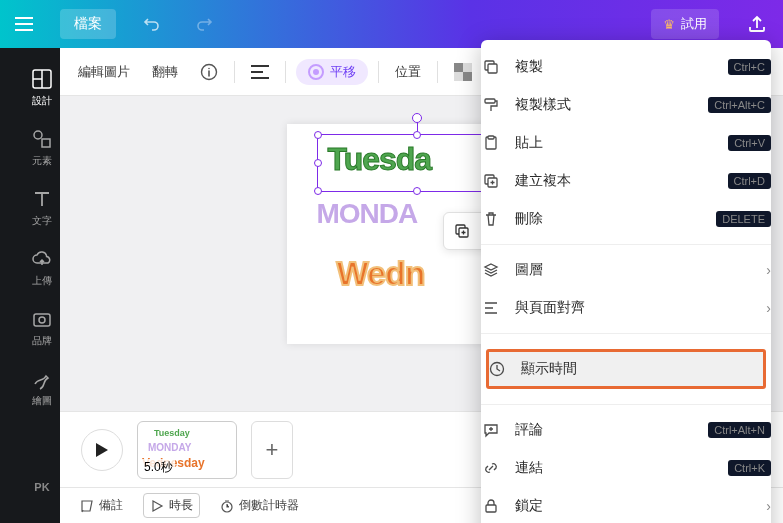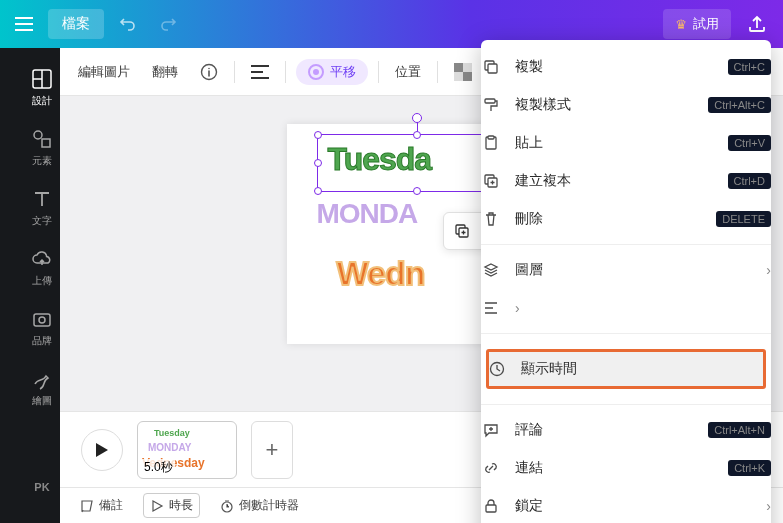--- a/index.html
+++ b/index.html
@@ -1,18 +1,18 @@
 <!DOCTYPE html>
 <html><head>
 <meta charset="utf-8">
 <style>
 * { margin: 0; padding: 0; box-sizing: border-box; font-family: -apple-system, "Segoe UI", sans-serif; }
 body { width: 783px; height: 523px; overflow: hidden; background: #fff; position: relative; }
 
-.topbar { height: 48px; background: linear-gradient(90deg, #00c4cc 0%, #5a32e6 60%, #7d2ae8 100%); display: flex; align-items: center; padding: 0 8px; gap: 8px; }
+.topbar { height: 48px; background: linear-gradient(90deg, #00c4cc 0%, #5a32e6 60%, #7d2ae8 100%); display: flex; align-items: center; padding: 0 8px; gap: 20px; }
 .menu-btn { width: 32px; height: 32px; display: flex; align-items: center; justify-content: center; color: #fff; cursor: pointer; }
 .file-btn { background: rgba(255,255,255,0.2); color: #fff; padding: 6px 14px; border-radius: 4px; font-size: 14px; cursor: pointer; }
 .top-icon { width: 32px; height: 32px; display: flex; align-items: center; justify-content: center; color: rgba(255,255,255,0.7); cursor: pointer; }
 .top-spacer { flex: 1; }
 .trial-btn { background: rgba(255,255,255,0.15); color: #fff; padding: 6px 12px; border-radius: 4px; font-size: 13px; display: flex; align-items: center; gap: 6px; cursor: pointer; }
 .crown { color: #fdbc68; }
 .share-btn { width: 36px; height: 36px; display: flex; align-items: center; justify-content: center; color: #fff; cursor: pointer; }
 
 .sidebar { position: absolute; left: 0; top: 48px; bottom: 0; width: 60px; background: #17191c; display: flex; flex-direction: column; align-items: center; padding-top: 12px; gap: 4px; }
 .side-item { width: 77px; height: 56px; display: flex; flex-direction: column; align-items: center; justify-content: center; color: #a6a6a6; font-size: 10px; gap: 4px; cursor: pointer; margin-left: 24px; }
@@ -332,20 +332,21 @@
       </div>
     <span class="ctx-label">圖層</span>
     <span class="ctx-chev">›</span>
   </div>
   <div class="ctx-item">
     <div class="ctx-ico">
         <svg width="16" height="16" viewBox="0 0 16 16">
           <path d="M2 3h12M2 8h8M2 13h12" stroke="currentColor" stroke-width="1.5"></path>
         </svg>
       </div>
+    <span class="ctx-label">與頁面對齊</span>
     <span class="ctx-chev">›</span>
   </div>
   <div class="ctx-sep"></div>
   <div class="ctx-item hl">
     <div class="ctx-ico">
         <svg width="16" height="16" viewBox="0 0 16 16">
           <circle cx="8" cy="8" r="6.5" fill="none" stroke="currentColor" stroke-width="1.3"></circle>
           <path d="M8 4v4l3 2" fill="none" stroke="currentColor" stroke-width="1.3"></path>
         </svg>
       </div>

